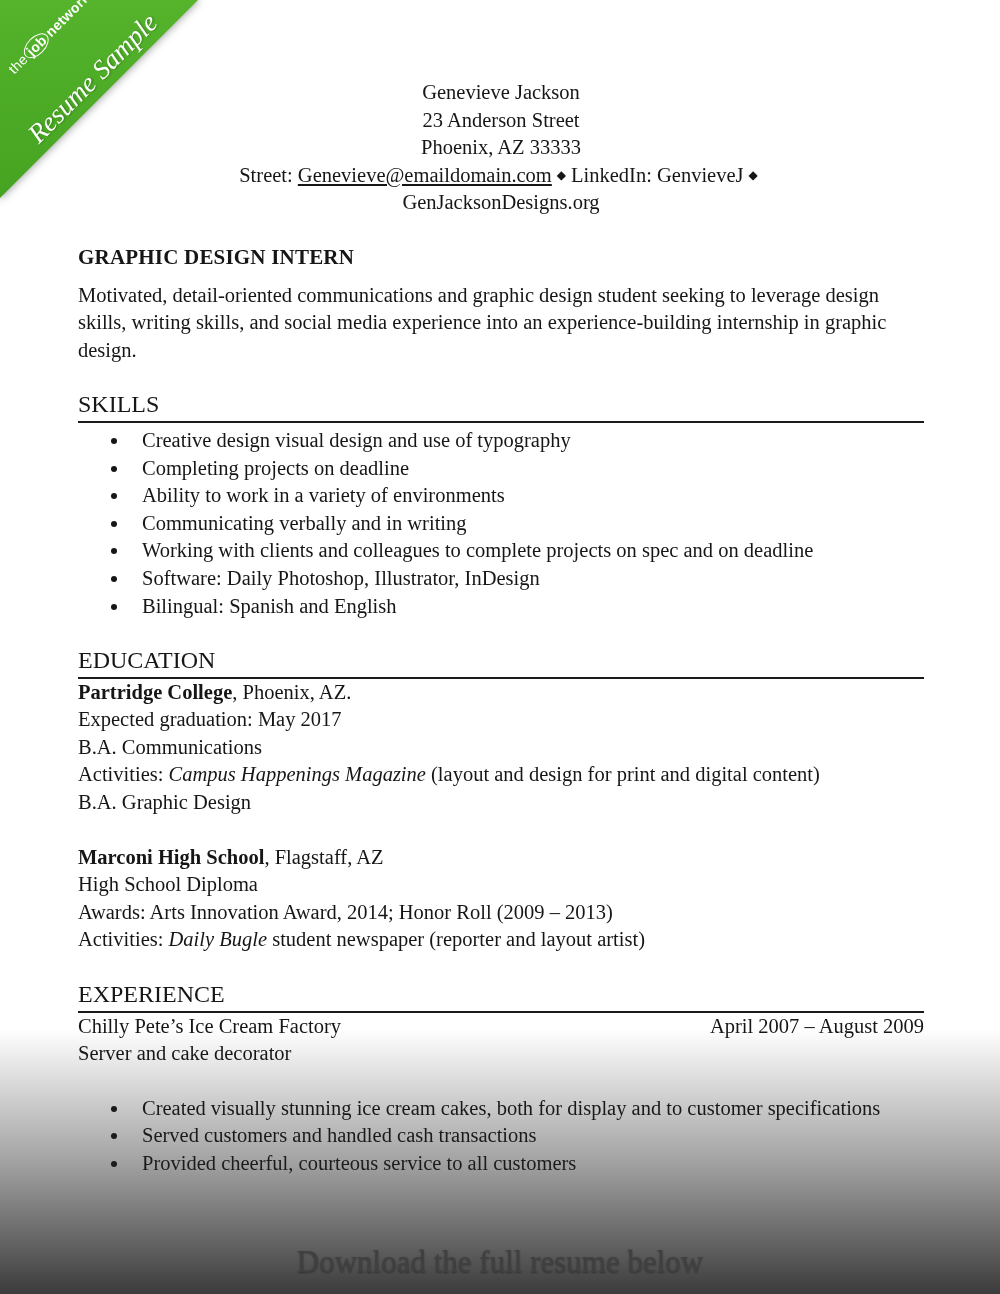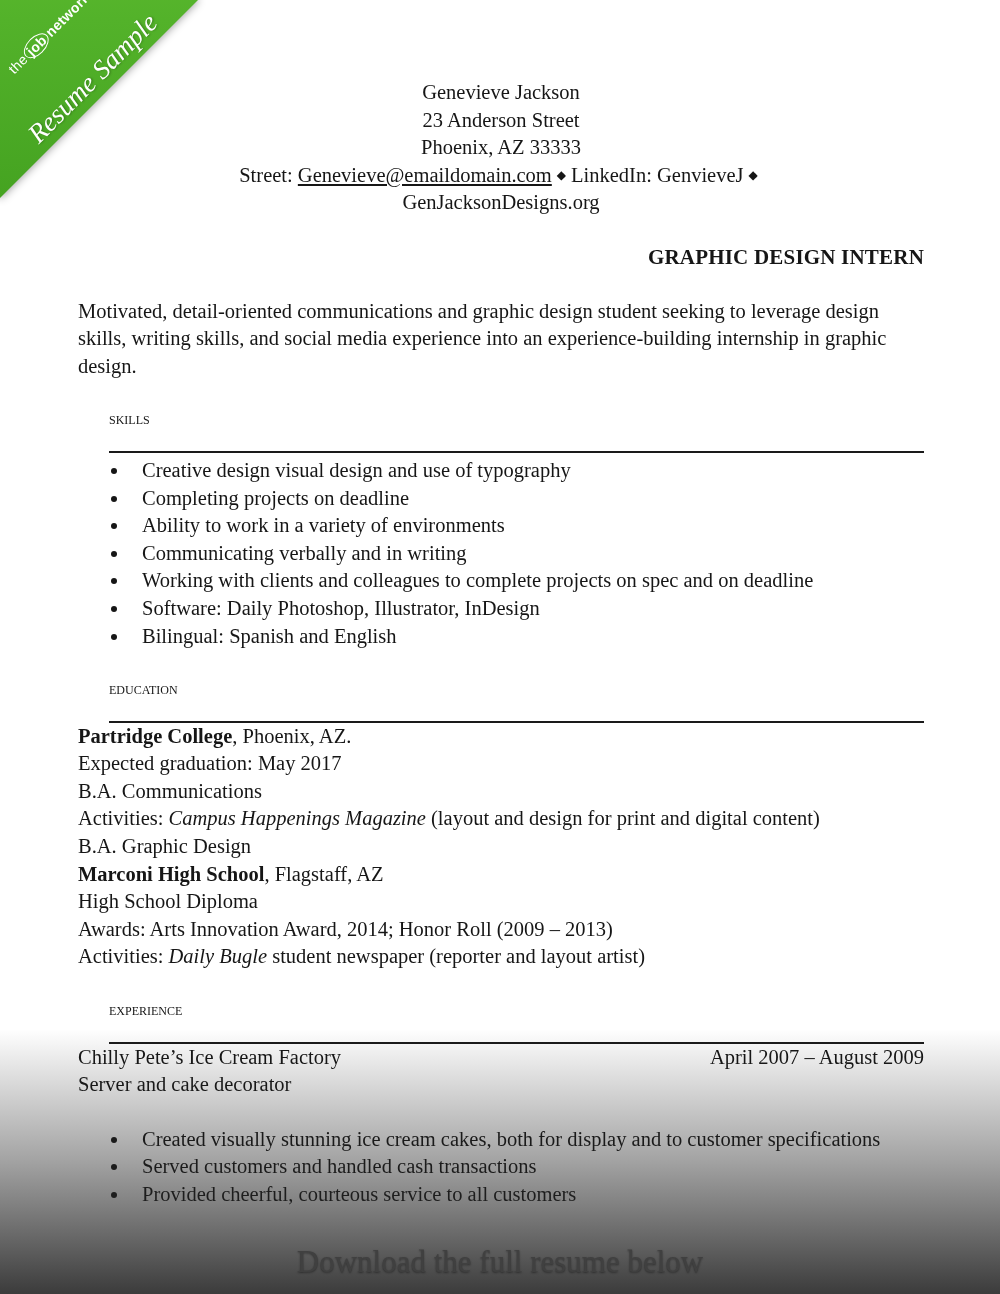--- a/index.html
+++ b/index.html
@@ -59,45 +59,44 @@
     font-size: 27px; line-height: 32px;
     text-shadow: 1px 1px 2px rgba(0,0,0,0.25);
   }
 
   
   .header { text-align: center; }
   .email-link { color: inherit; text-decoration: underline; cursor: pointer; }
   .diamond { font-size: 12px; vertical-align: 3px; padding: 0 5px; }
 
   .title {
-    text-align: right;
+    text-align: left;
     font-weight: bold;
     font-size: 21px;
     letter-spacing: 0.2px;
     margin-top: 27px;
   }
 
-  .summary { margin-top: 26px; }
+  .summary { margin-top: 10px; }
 
   
   .section { margin-top: 27px; }
   .section-heading {
-    font-size: 12px;
+    font-size: 24px;
     border-bottom: 2px solid #1a1a1a;
-    padding-bottom: 16px;
-    margin-left: 31px;
+    padding-bottom: 2px;
   }
 
   ul.bullets { margin: 4px 0 0 0; padding-left: 52px; list-style: disc; }
   ul.bullets li { padding-left: 12px; }
 
   .b { font-weight: bold; }
   .i { font-style: italic; }
 
-  .school-gap { }
+  .school-gap { margin-top: 27px; }
 
   .job-row { display: flex; justify-content: space-between; }
   .job-dates { text-align: right; }
   .job-bullets { margin-top: 27px !important; }
 
   
   .bottom-overlay {
     position: absolute;
     left: 0; right: 0; bottom: 0;
     height: 265px;

